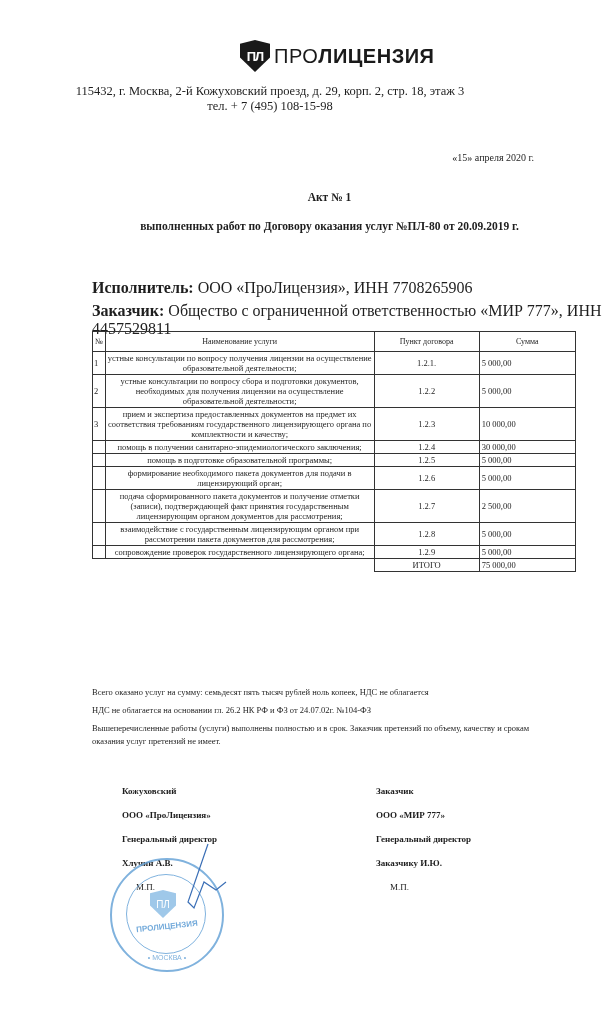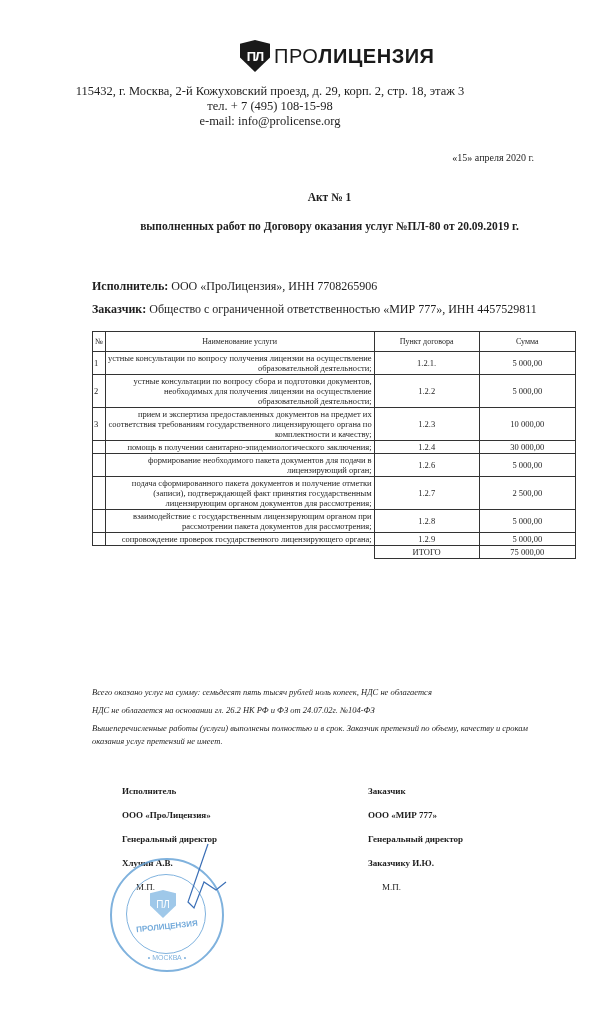--- a/index.html
+++ b/index.html
@@ -7,58 +7,57 @@
   .logo { position: absolute; left: 240px; top: 40px; display: flex; align-items: center; }
   .shield { width: 30px; height: 32px; background: #1a1a1a; clip-path: polygon(50% 0, 100% 12%, 100% 55%, 50% 100%, 0 55%, 0 12%); color: #fff; font-family: "Liberation Sans", sans-serif; font-weight: bold; font-size: 13px; display: flex; align-items: center; justify-content: center; margin-right: 4px; letter-spacing: -1px; }
   .brand { font-family: "Liberation Sans", sans-serif; font-size: 20px; letter-spacing: 0.5px; color: #1a1a1a; }
   .brand b { font-weight: bold; }
   .addr { position: absolute; left: 0; width: 480px; text-align: center; font-size: 12.5px; line-height: 15px; top: 84px; }
   .addr div { padding-left: 60px; }
   .date { position: absolute; right: 70px; top: 152px; font-size: 10px; }
   .title { position: absolute; left: 0; width: 604px; text-align: center; font-weight: bold; font-size: 11.5px; }
   .t1 { top: 191px; padding-left: 55px; box-sizing: border-box; }
   .t2 { top: 220px; padding-left: 55px; box-sizing: border-box; }
-  .party { position: absolute; left: 92px; font-size: 12px; }
+  .party { position: absolute; left: 92px; font-size: 16px; }
   .party b { font-weight: bold; }
   .p1 { top: 279px; }
   .p2 { top: 302px; }
   table { position: absolute; left: 92px; top: 331px; width: 484px; border-collapse: collapse; font-size: 8.5px; line-height: 10px; }
   td, th { border: 1px solid #333; padding: 1px 2px; vertical-align: middle; font-weight: normal; }
   th { height: 17px; font-size: 8px; text-align: center; }
   td.n { width: 6px; text-align: left; padding-left: 1px; }
-  td.name { width: 264px; text-align: right; }
+  td.name { width: 264px; text-align: center; }
   td.pt { width: 100px; text-align: center; }
-  td.sum { text-align: center; }
+  td.sum { text-align: left; }
   tr.total td.blank { border: none; }
-  .notes { position: absolute; left: 92px; top: 686px; width: 440px; font-style: italic; font-size: 8.5px; line-height: 13px; }
+  .notes { position: absolute; left: 92px; top: 686px; width: 440px; font-size: 8.5px; line-height: 13px; }
   .notes p { margin: 0 0 5px 0; }
   .sig { position: absolute; font-weight: bold; font-size: 9px; }
   .sig div { height: 24px; }
   .sig .mp { font-weight: normal; padding-left: 14px; }
   .sl { left: 122px; top: 786px; }
-  .sr { left: 368px; top: 786px; }
+  .sr { left: 376px; top: 786px; }
   .stamp { position: absolute; left: 110px; top: 858px; width: 110px; height: 110px; border-radius: 50%; border: 2px solid #6aa5d8; opacity: 0.85; }
   .stamp .inner { position: absolute; left: 14px; top: 14px; width: 78px; height: 78px; border-radius: 50%; border: 1.5px solid #6aa5d8; }
   .stamp .sh { position: absolute; left: 38px; top: 30px; width: 26px; height: 28px; background: #8fbfe6; clip-path: polygon(50% 0, 100% 12%, 100% 55%, 50% 100%, 0 55%, 0 12%); color: #fff; font-size: 10px; font-family: "Liberation Sans", sans-serif; display: flex; align-items: center; justify-content: center; }
   .stamp .st { position: absolute; left: 20px; top: 62px; width: 70px; text-align: center; color: #5a9bd4; font-size: 8px; font-family: "Liberation Sans", sans-serif; font-weight: bold; transform: rotate(-6deg); }
   .stamp .city { position: absolute; left: 30px; top: 94px; width: 50px; text-align: center; color: #6aa5d8; font-size: 7px; font-family: "Liberation Sans", sans-serif; }
   .signline { position: absolute; left: 168px; top: 842px; width: 60px; height: 80px; }
 </style>
 </head>
 <body>
 
 <div class="logo">
   <div class="shield">ПЛ</div>
   <div class="brand"><span>ПРО</span><b>ЛИЦЕНЗИЯ</b></div>
 </div>
 
 <div class="addr">
   <div>115432, г. Москва, 2-й Кожуховский проезд, д. 29, корп. 2, стр. 18, этаж 3</div>
   <div>тел. + 7 (495) 108-15-98</div>
-  <div>e-mail: info@prolicense.org</div>
 </div>
 
 <div class="date">«15» апреля 2020 г.</div>
 
 <div class="title t1">Акт № 1</div>
 <div class="title t2">выполненных работ по Договору оказания услуг №ПЛ-80 от 20.09.2019 г.</div>
 
 <div class="party p1"><b>Исполнитель:</b><span> ООО «ПроЛицензия», ИНН 7708265906</span></div>
 <div class="party p2"><b>Заказчик:</b><span> Общество с ограниченной ответственностью «МИР 777», ИНН 4457529811</span></div>
 
@@ -91,20 +90,26 @@
         <td class="sum">10 000,00</td>
       </tr>
       <tr>
         <td class="n"></td>
         <td class="name">помощь в получении санитарно-эпидемиологического заключения;</td>
         <td class="pt">1.2.4</td>
         <td class="sum">30 000,00</td>
       </tr>
       <tr>
         <td class="n"></td>
+        <td class="name">помощь в подготовке образовательной программы;</td>
+        <td class="pt">1.2.5</td>
+        <td class="sum">5 000,00</td>
+      </tr>
+      <tr>
+        <td class="n"></td>
         <td class="name">формирование необходимого пакета документов для подачи в лицензирующий орган;</td>
         <td class="pt">1.2.6</td>
         <td class="sum">5 000,00</td>
       </tr>
       <tr>
         <td class="n"></td>
         <td class="name">подача сформированного пакета документов и получение отметки (записи), подтверждающей факт принятия государственным лицензирующим органом документов для рассмотрения;</td>
         <td class="pt">1.2.7</td>
         <td class="sum">2 500,00</td>
       </tr>
@@ -129,21 +134,21 @@
     </tbody>
 </table>
 
 <div class="notes">
   <p>Всего оказано услуг на сумму: семьдесят пять тысяч рублей ноль копеек, НДС не облагается</p>
   <p>НДС не облагается на основании гл. 26.2 НК РФ и ФЗ от 24.07.02г. №104-ФЗ</p>
   <p>Вышеперечисленные работы (услуги) выполнены полностью и в срок. Заказчик претензий по объему, качеству и срокам оказания услуг претензий не имеет.</p>
 </div>
 
 <div class="sig sl">
-  <div>Исполнитель</div>
+  <div>Кожуховский</div>
   <div>ООО «ПроЛицензия»</div>
   <div>Генеральный директор</div>
   <div>Хлучин А.В.</div>
   <div class="mp">М.П.</div>
 </div>
 
 <div class="sig sr">
   <div>Заказчик</div>
   <div>ООО «МИР 777»</div>
   <div>Генеральный директор</div>

